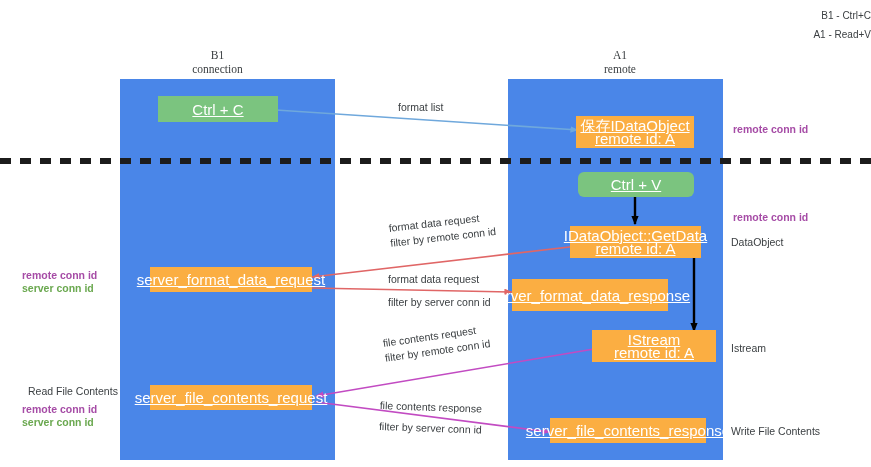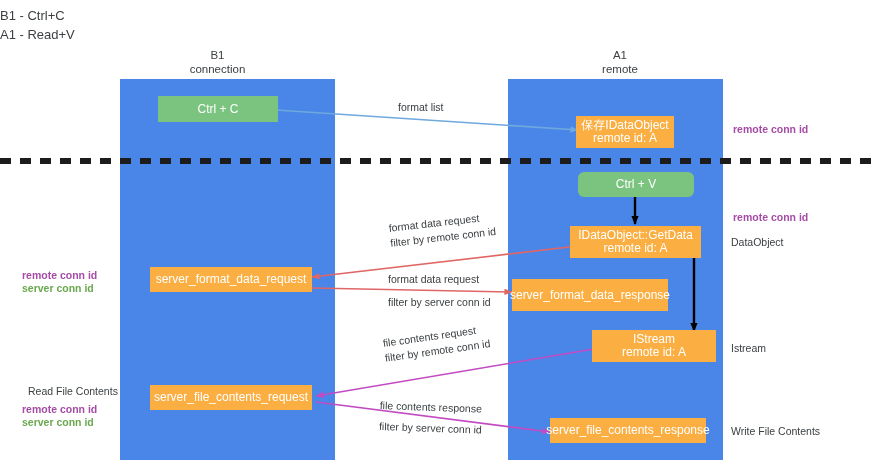--- a/index.html
+++ b/index.html
@@ -11,41 +11,42 @@
     overflow:hidden;
     color:#3c4043;
   }
   #canvas{position:absolute;left:0;top:0;width:871px;height:467px;}
   .abs{position:absolute;}
   svg.layer{position:absolute;left:0;top:0;width:871px;height:467px;pointer-events:none;}
 
   
   .title{
     left:0;top:6px;width:871px;
-    text-align:left;
-    font-size:13px;line-height:19px;
+    text-align:right;
+    font-size:10px;line-height:19px;
     color:#3c4043;
   }
 
   
   .lane-head{
-    text-align:center;font-size:11.5px;line-height:14px;color:#3c4043;
+    text-align:center;font-size:11.5px;line-height:14px;color:#3c4043;font-family:Liberation Serif, serif;
   }
 
   
   .lane{background:#4a86e8;}
 
   
   .node{
     box-sizing:border-box;
     display:flex;align-items:center;justify-content:center;
     text-align:center;
     color:#ffffff;
-    font-size:12px;line-height:13px;
+    font-size:15px;line-height:13px;
     padding:2px 4px;
+    text-decoration:underline;
   }
   .node.green{background:#7bc47f;}
   .node.orange{background:#fbae42;}
   .node .l2{display:block;}
 
   
   .lbl{font-size:10.5px;line-height:13px;color:#3c4043;white-space:nowrap;}
   .lbl.purple{color:#a64ca6;font-weight:bold;}
   .lbl.green{color:#6aa84f;font-weight:bold;}
 </style>
@@ -101,21 +102,21 @@
 
     <path d="M594,349 L316,396" stroke="#c24bc2" stroke-width="1.6" fill="none" marker-end="url(#ah-magenta)"></path>
 
     <path d="M316,402 L550,432" stroke="#c24bc2" stroke-width="1.6" fill="none" marker-end="url(#ah-magenta)"></path>
   </svg>
 
   <div class="abs node green" style="left:158px;top:96px;width:120px;height:26px;">
     <span>Ctrl + C</span>
   </div>
 
-  <div class="abs node orange" style="left:576px;top:116px;width:98px;height:32px;flex-direction:column;">
+  <div class="abs node orange" style="left:576px;top:116px;width:118px;height:32px;flex-direction:column;">
     <span>保存IDataObject</span>
     <span class="l2">remote id: A</span>
   </div>
 
   <div class="abs node green" style="left:578px;top:172px;width:116px;height:25px;border-radius:6px;">
     <span>Ctrl + V</span>
   </div>
 
   <div class="abs node orange" style="left:570px;top:226px;width:131px;height:32px;flex-direction:column;">
     <span>IDataObject::GetData</span>

